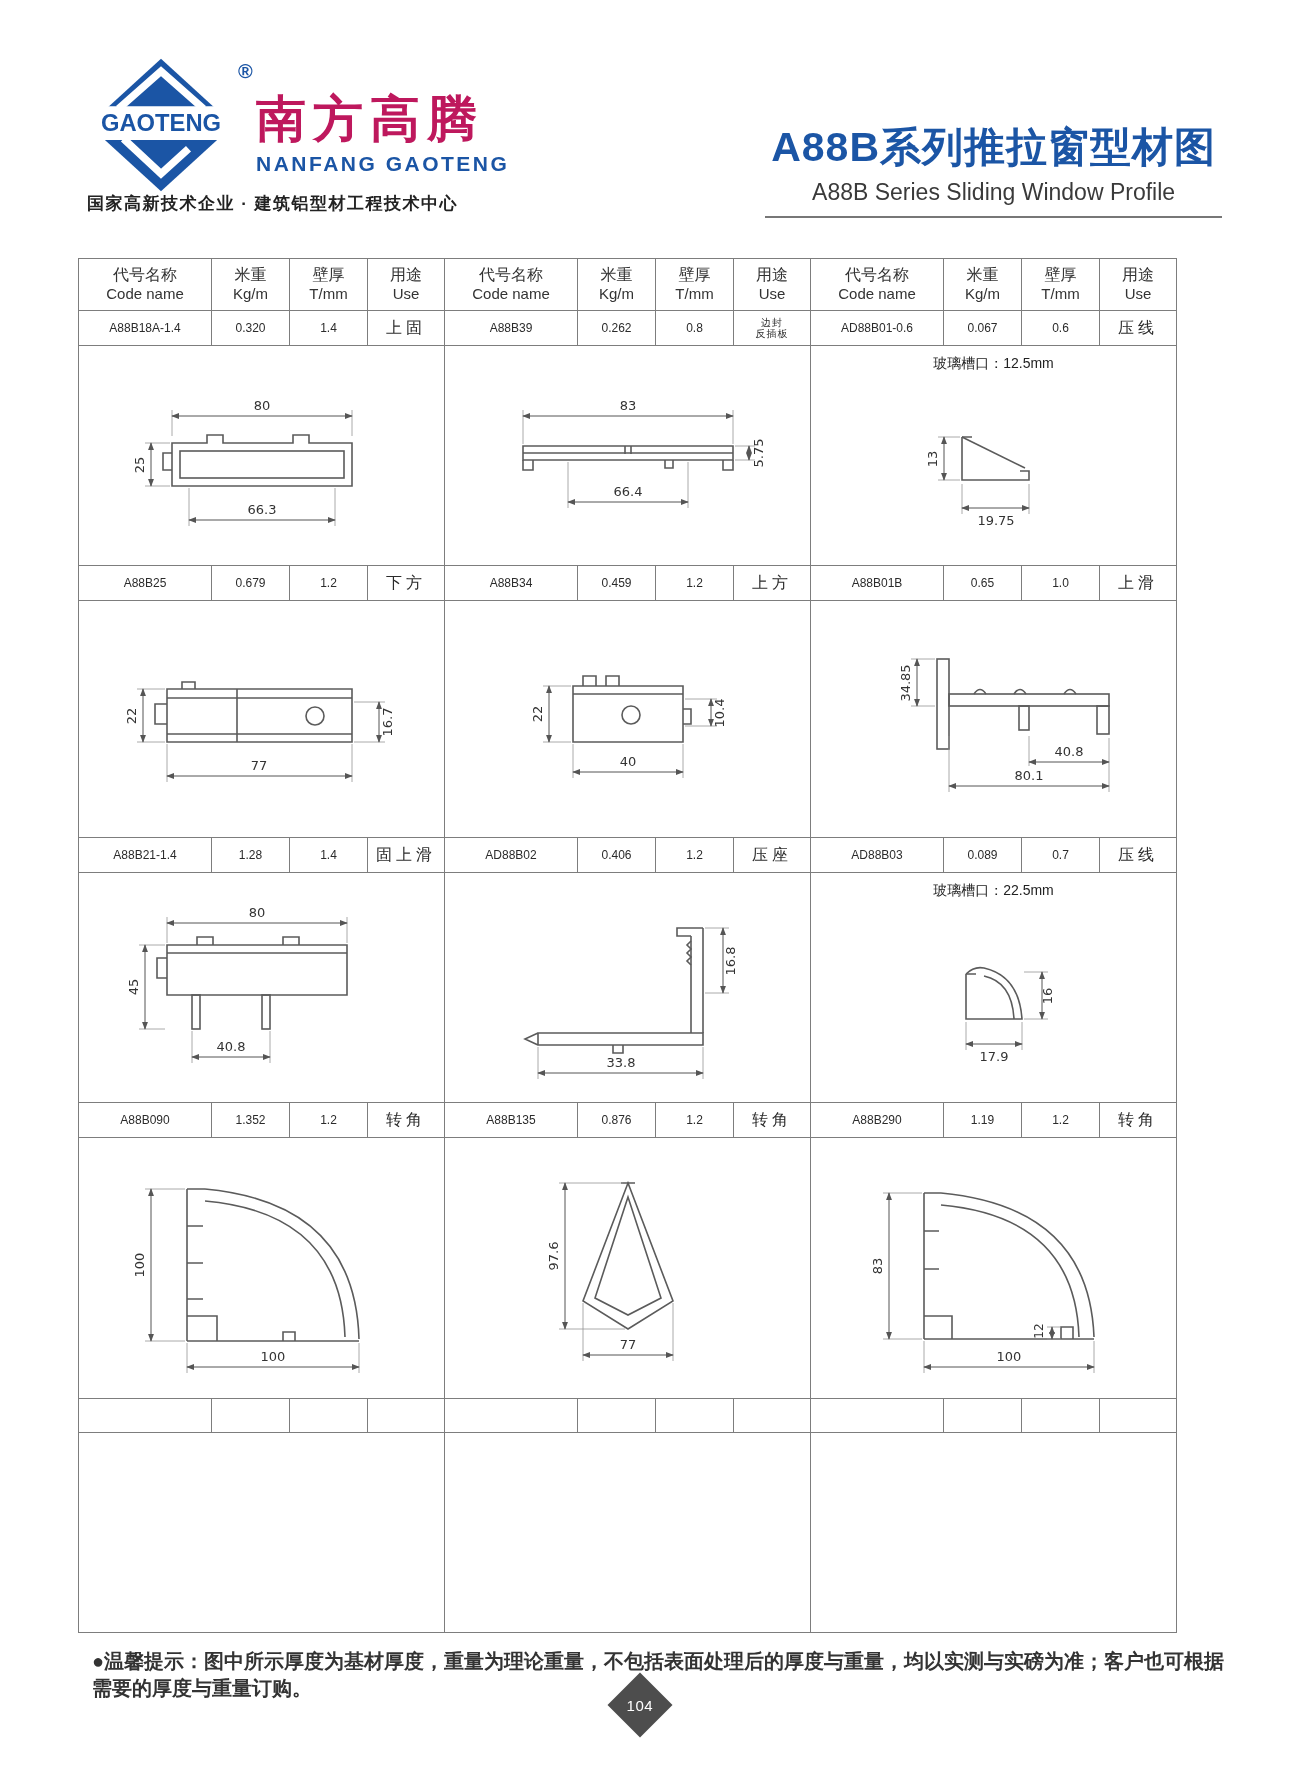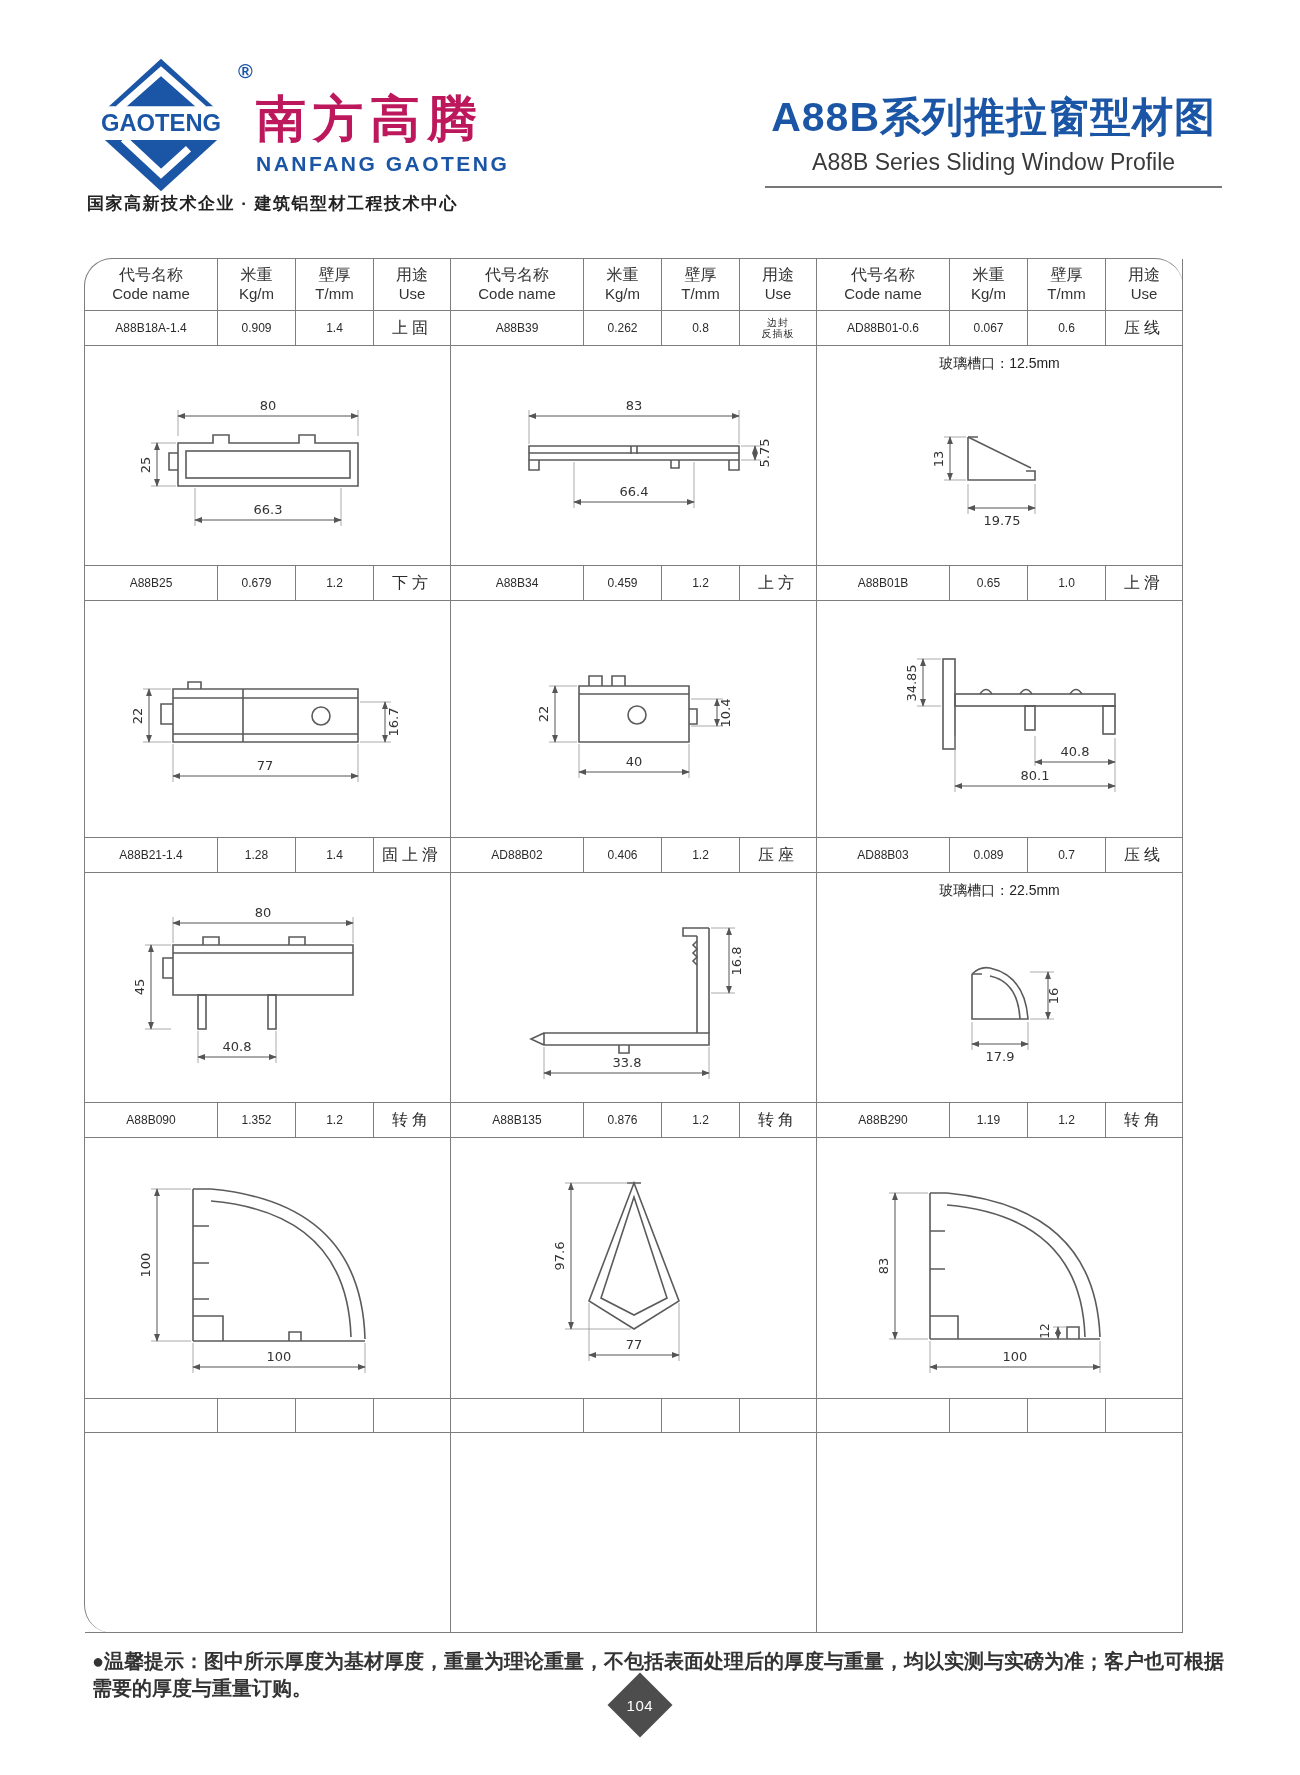--- a/index.html
+++ b/index.html
@@ -6,33 +6,32 @@
   body { font-family:"Liberation Sans","DejaVu Sans",sans-serif; color:#2b2b2b; }
   .page { position:relative; width:1300px; height:1775px; background:#fff; overflow:hidden; }
 
   
   .logo-svg { position:absolute; left:86px; top:56px; }
   .reg-mark { position:absolute; left:238px; top:60px; font-size:20px; font-weight:bold; color:#1b55a5; }
   .brand-names { position:absolute; left:256px; top:92px; }
   .brand-cn { font-size:50px; font-weight:bold; color:#be185d; letter-spacing:7px; line-height:1.1; }
   .brand-en { font-size:21px; font-weight:bold; color:#1b55a5; letter-spacing:2.5px; margin-top:5px; }
   .tagline  { position:absolute; left:87px; top:192px; font-size:17px; font-weight:bold; color:#222; letter-spacing:1.5px; }
-  .title-block { position:absolute; top:90px; right:78px; text-align:center; padding:0 6px 10px 6px; border-bottom:2px solid #777; }
+  .title-block { position:absolute; top:120px; right:78px; text-align:center; padding:0 6px 10px 6px; border-bottom:2px solid #777; }
   .title-cn { font-size:41px; font-weight:bold; color:#1b55a5; letter-spacing:1px; }
   .title-en { font-size:23px; color:#3a3a3a; margin-top:4px; }
 
   
   .ptable {
-    position:absolute; left:84px; top:258px; width:1098px;
+    position:absolute; left:78px; top:258px; width:1098px;
     display:grid;
     grid-template-columns:133px 78px 78px 77px 133px 78px 78px 77px 133px 78px 78px 77px;
     grid-template-rows:52px 35px 220px 35px 237px 35px 230px 35px 261px 34px 200px;
     border-top:1.5px solid #7d7d7d; border-left:1.5px solid #7d7d7d;
     box-sizing:content-box;
-    border-radius:28px;
   }
   .ptable > div { border-right:1.5px solid #7d7d7d; border-bottom:1.5px solid #7d7d7d; box-sizing:border-box; }
   .hc { display:flex; flex-direction:column; align-items:center; justify-content:center; font-size:16px; color:#333; line-height:1.25; }
   .hc .en { font-size:15px; }
   .dc { display:flex; align-items:center; justify-content:center; font-size:12px; color:#2b2b2b; }
   .use { flex-direction:column; line-height:1.1; letter-spacing:4px; font-size:16px; }
   .use.two { font-size:10px; letter-spacing:1px; }
   .drawcell { grid-column:span 4; position:relative; display:flex; align-items:center; justify-content:center; }
   .gnote { position:absolute; top:9px; left:0; right:0; text-align:center; font-size:14px; color:#222; }
   .pad-note { margin-top:22px; }
@@ -126,21 +125,21 @@
     <div class="hc">
         <span>壁厚</span>
         <span class="en">T/mm</span>
       </div>
     <div class="hc">
         <span>用途</span>
         <span class="en">Use</span>
       </div>
 
     <div class="dc">A88B18A-1.4</div>
-    <div class="dc">0.909</div>
+    <div class="dc">0.320</div>
     <div class="dc">1.4</div>
     <div class="dc use">
         <span>上固</span>
         <span></span>
       </div>
     <div class="dc">A88B39</div>
     <div class="dc">0.262</div>
     <div class="dc">0.8</div>
     <div class="dc use two">
         <span>边封</span>

